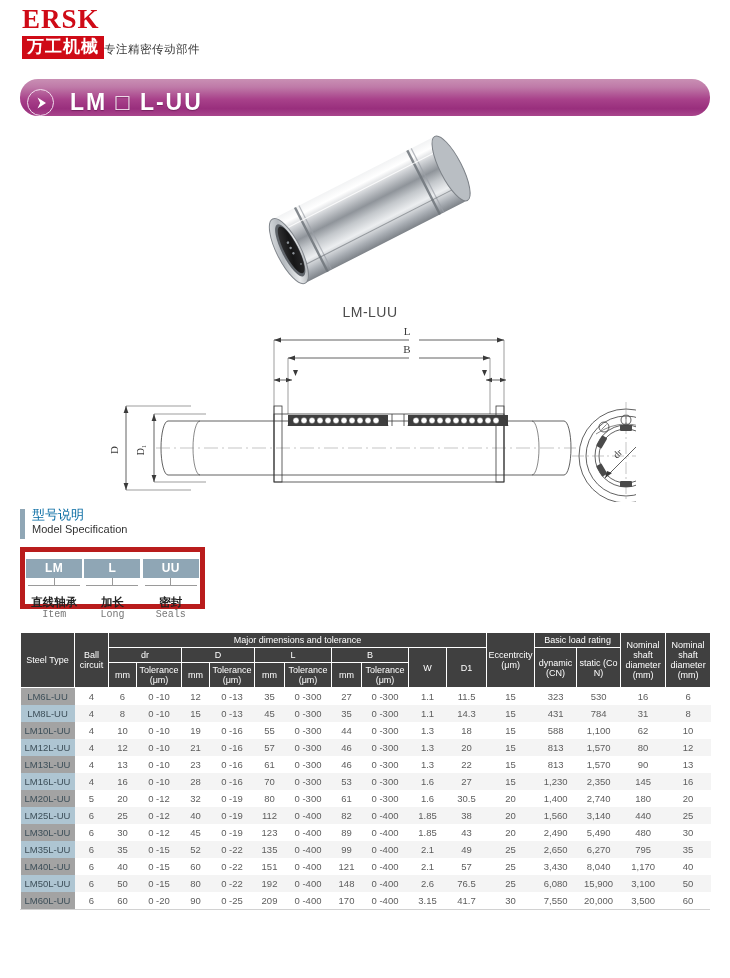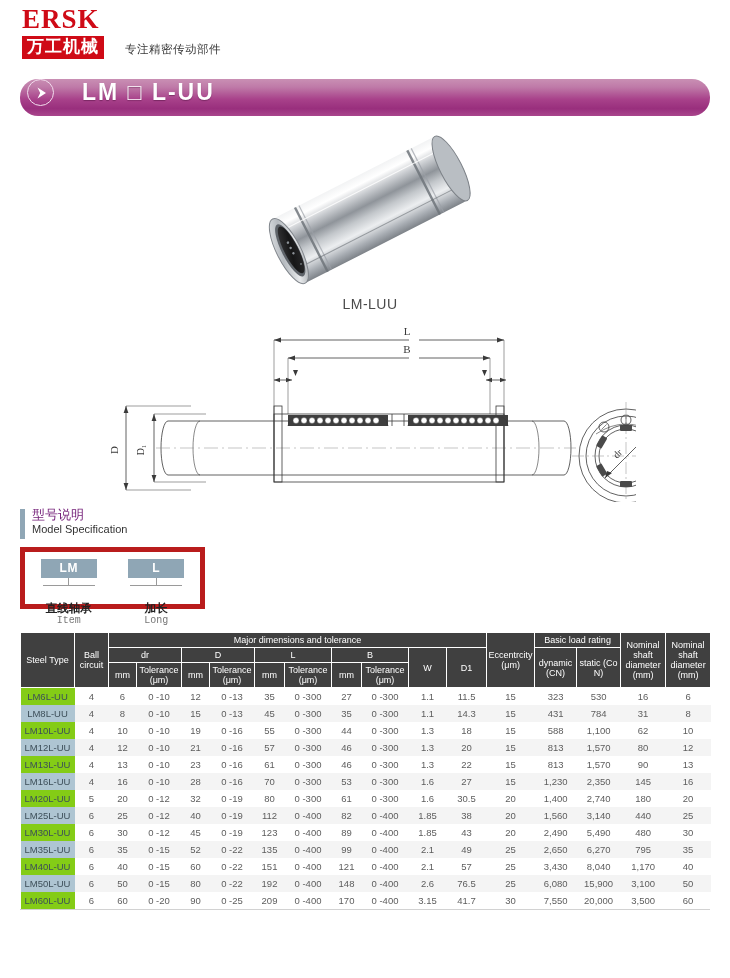--- a/index.html
+++ b/index.html
@@ -11,102 +11,102 @@
   }
   .page { position: relative; width: 730px; height: 866px; }
 
   
   .brand { position: absolute; left: 22px; top: 6px; }
   .brand-en {
     font-family: "Liberation Serif", serif;
     font-weight: bold; font-size: 27px; letter-spacing: 1px;
     color: #cf0a16; line-height: 1.0;
   }
-  .brand-row { display: flex; align-items: flex-end; gap: 21px; margin-top: 3px; }
+  .brand-row { display: flex; align-items: flex-end; gap: 0; margin-top: 3px; }
   .brand-cn {
     background: #cf0a16; color: #ffffff;
     font-size: 17px; font-weight: bold; letter-spacing: 1px;
     padding: 2px 5px 3px 5px; line-height: 1.05;
   }
   .brand-tag {
     color: #3a3a3a; font-size: 11.5px; letter-spacing: .5px;
     padding-bottom: 2px;
   }
 
   
   .banner {
     position: absolute; left: 20px; top: 79px;
     width: 690px; height: 37px;
     border-radius: 18px;
     background: linear-gradient(to bottom,
         #c98fb4 0%, #bf7aa8 22%, #a8418a 55%, #992f7d 80%, #a9458c 100%);
-    display: flex; align-items: flex-start; gap: 12px;
+    display: flex; align-items: flex-end;
   }
   .banner-icon {
     width: 27px; height: 27px; margin-left: 7px; flex: 0 0 auto;
     border-radius: 50%; border: 1.6px solid #f2dced;
     display: flex; align-items: center; justify-content: center;
   }
   .banner-icon svg { display: block; }
   .banner-title {
     color: #ffffff; font-size: 23px; font-weight: bold;
     letter-spacing: 2px; margin-left: 16px;
     text-shadow: 0 1px 1px rgba(70,10,55,.45);
   }
 
   
   .photo { position: absolute; left: 252px; top: 132px; width: 236px; height: 160px; }
   .photo svg { display: block; }
   .photo-caption {
-    position: absolute; left: 252px; top: 296px; width: 236px;
+    position: absolute; left: 252px; top: 304px; width: 236px;
     text-align: center; font-size: 14px; color: #4a4a4a; letter-spacing: .5px;
   }
 
   
   .drawing { position: absolute; left: 96px; top: 322px; width: 540px; height: 180px; }
   .drawing svg { display: block; }
 
   
   .ms { position: absolute; left: 20px; top: 508px; }
   .ms-head { display: flex; align-items: flex-start; }
   .ms-bar { width: 5px; height: 30px; background: #8fa6b5; margin-right: 7px; margin-top: 1px; }
-  .ms-cn { font-size: 13px; color: #701a75; line-height: 1.15; }
+  .ms-cn { font-size: 13px; color: #0369a1; line-height: 1.15; }
   .ms-en { font-size: 11px; color: #333; line-height: 1.2; }
   .ms-box {
     margin-top: 8px; width: 185px; height: 62px;
     border: 5px solid #b91c1c; position: relative;
   }
   .ms-items { display: flex; justify-content: space-around; padding-top: 7px; }
   .ms-item { text-align: center; width: 56px; }
   .ms-code {
     background: #8fa6b5; color: #ffffff; font-size: 12px; font-weight: bold;
     padding: 2px 0 3px 0; letter-spacing: .5px;
   }
   .ms-stem { width: 1px; height: 7px; background: #9a9a9a; margin: 0 auto; }
   .ms-rule { height: 1px; background: #9a9a9a; margin: 0 2px; }
-  .ms-cn2 { font-size: 11.5px; color: #222; font-weight: bold; margin-top: 16px; line-height: 1.1; }
+  .ms-cn2 { font-size: 11.5px; color: #222; font-weight: bold; margin-top: 10px; line-height: 1.1; }
   .ms-en2 { font-size: 10px; color: #777; line-height: 1.1; font-family: Liberation Mono, monospace; }
 
   
   .tbl-wrap { position: absolute; left: 20px; top: 632px; width: 690px; }
   table.spec { border-collapse: collapse; width: 690px; table-layout: fixed; }
   table.spec th {
     background: #404040; color: #ffffff; font-weight: normal;
     font-size: 9px; line-height: 1.12;
     border: 1px solid #ffffff; padding: 2px 1px; text-align: center;
     vertical-align: middle;
   }
   table.spec td {
     font-size: 9.5px; color: #5d5d5d; text-align: center;
     padding: 3px 1px; border: none; white-space: nowrap;
   }
   table.spec tbody tr:nth-child(odd)  { background: #ffffff; }
   table.spec tbody tr:nth-child(even) { background: #f4f4f4; }
   table.spec tbody td.typecol {
-    background: #84cc16; color: #3d4f59; font-size: 9.5px;
+    background: #a3a3a3; color: #3d4f59; font-size: 9.5px;
     text-align: center; letter-spacing: 0;
   }
   table.spec tbody tr:nth-child(even) td.typecol { background: #aec5d2; }
   .tbl-bottom { height: 1px; background: #d2d2d2; width: 690px; margin-top: 0; }
 </style>
 </head>
 <body>
 
 <div class="page">
 
@@ -325,20 +325,27 @@
           <div class="ms-rule"></div>
           <div class="ms-cn2">直线轴承</div>
           <div class="ms-en2">Item</div>
         </div>
         <div class="ms-item">
           <div class="ms-code">L</div>
           <div class="ms-stem"></div>
           <div class="ms-rule"></div>
           <div class="ms-cn2">加长</div>
           <div class="ms-en2">Long</div>
+        </div>
+        <div class="ms-item">
+          <div class="ms-code">UU</div>
+          <div class="ms-stem"></div>
+          <div class="ms-rule"></div>
+          <div class="ms-cn2">密封</div>
+          <div class="ms-en2">Seals</div>
         </div>
       </div>
     </div>
   </div>
 
   <div class="tbl-wrap">
     <table class="spec">
       <colgroup>
         <col style="width:54px">
           <col style="width:34px">

